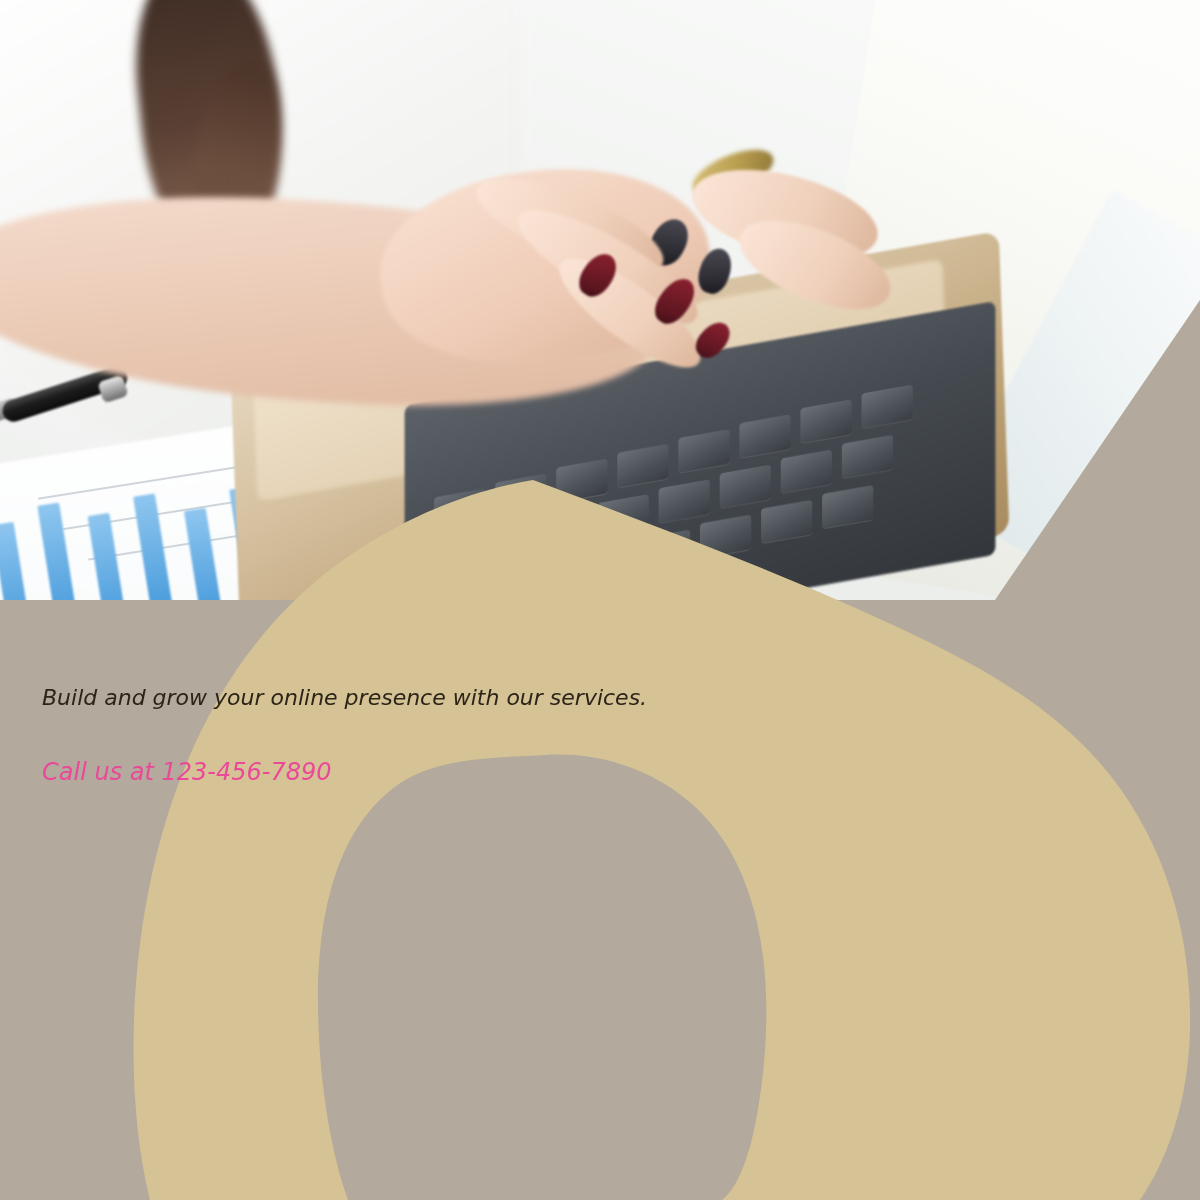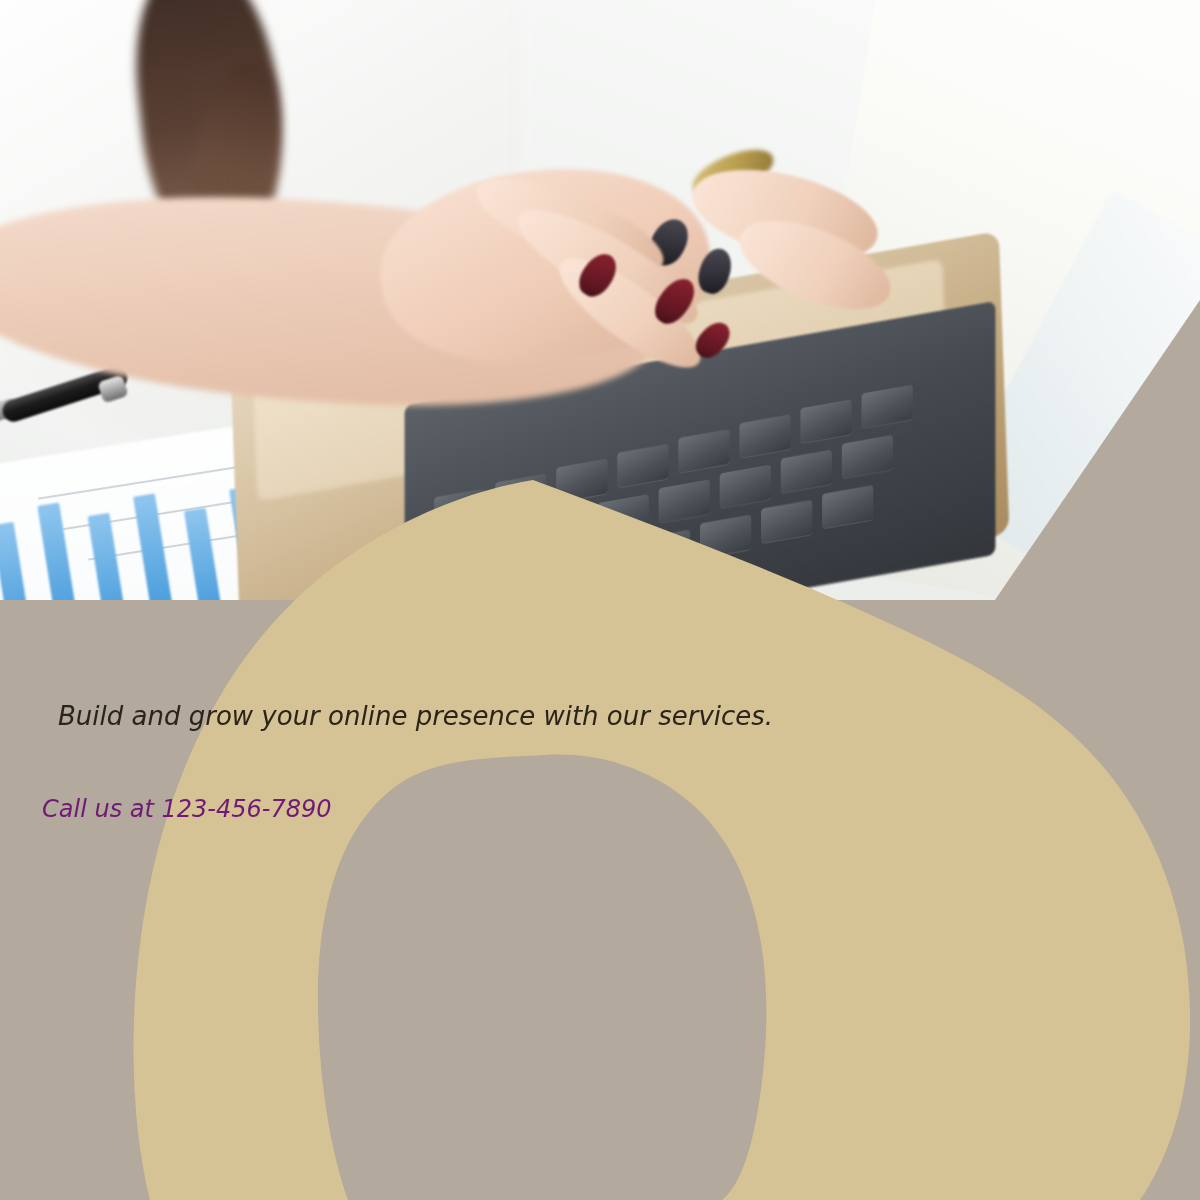--- a/index.html
+++ b/index.html
@@ -224,38 +224,38 @@
     margin: 0;
     padding-top: 50px;
     font-family: "DejaVu Sans", sans-serif;
     font-weight: 700;
     font-size: 31px;
     line-height: 1.2;
     letter-spacing: -0.2px;
     color: #1a1208;
   }
   #tagline {
-    margin: 16px;
+    margin: 0;
     padding-top: 44px;
     font-family: "DejaVu Sans", sans-serif;
     font-style: italic;
     font-weight: 400;
-    font-size: 26px;
+    font-size: 22px;
     line-height: 1.3;
     color: #2b2418;
   }
   #contact {
     margin: 0;
     padding-top: 44px;
     font-family: "DejaVu Sans", sans-serif;
     font-style: italic;
     font-weight: 400;
     font-size: 24px;
     line-height: 1.3;
-    color: #701a75;
+    color: #ec4899;
   }
 </style>
 </head>
 <body>
 
 <div id="poster">
 
   <div id="photo">
     <div class="ph bg-wash"></div>
     <div class="ph blouse"></div>

